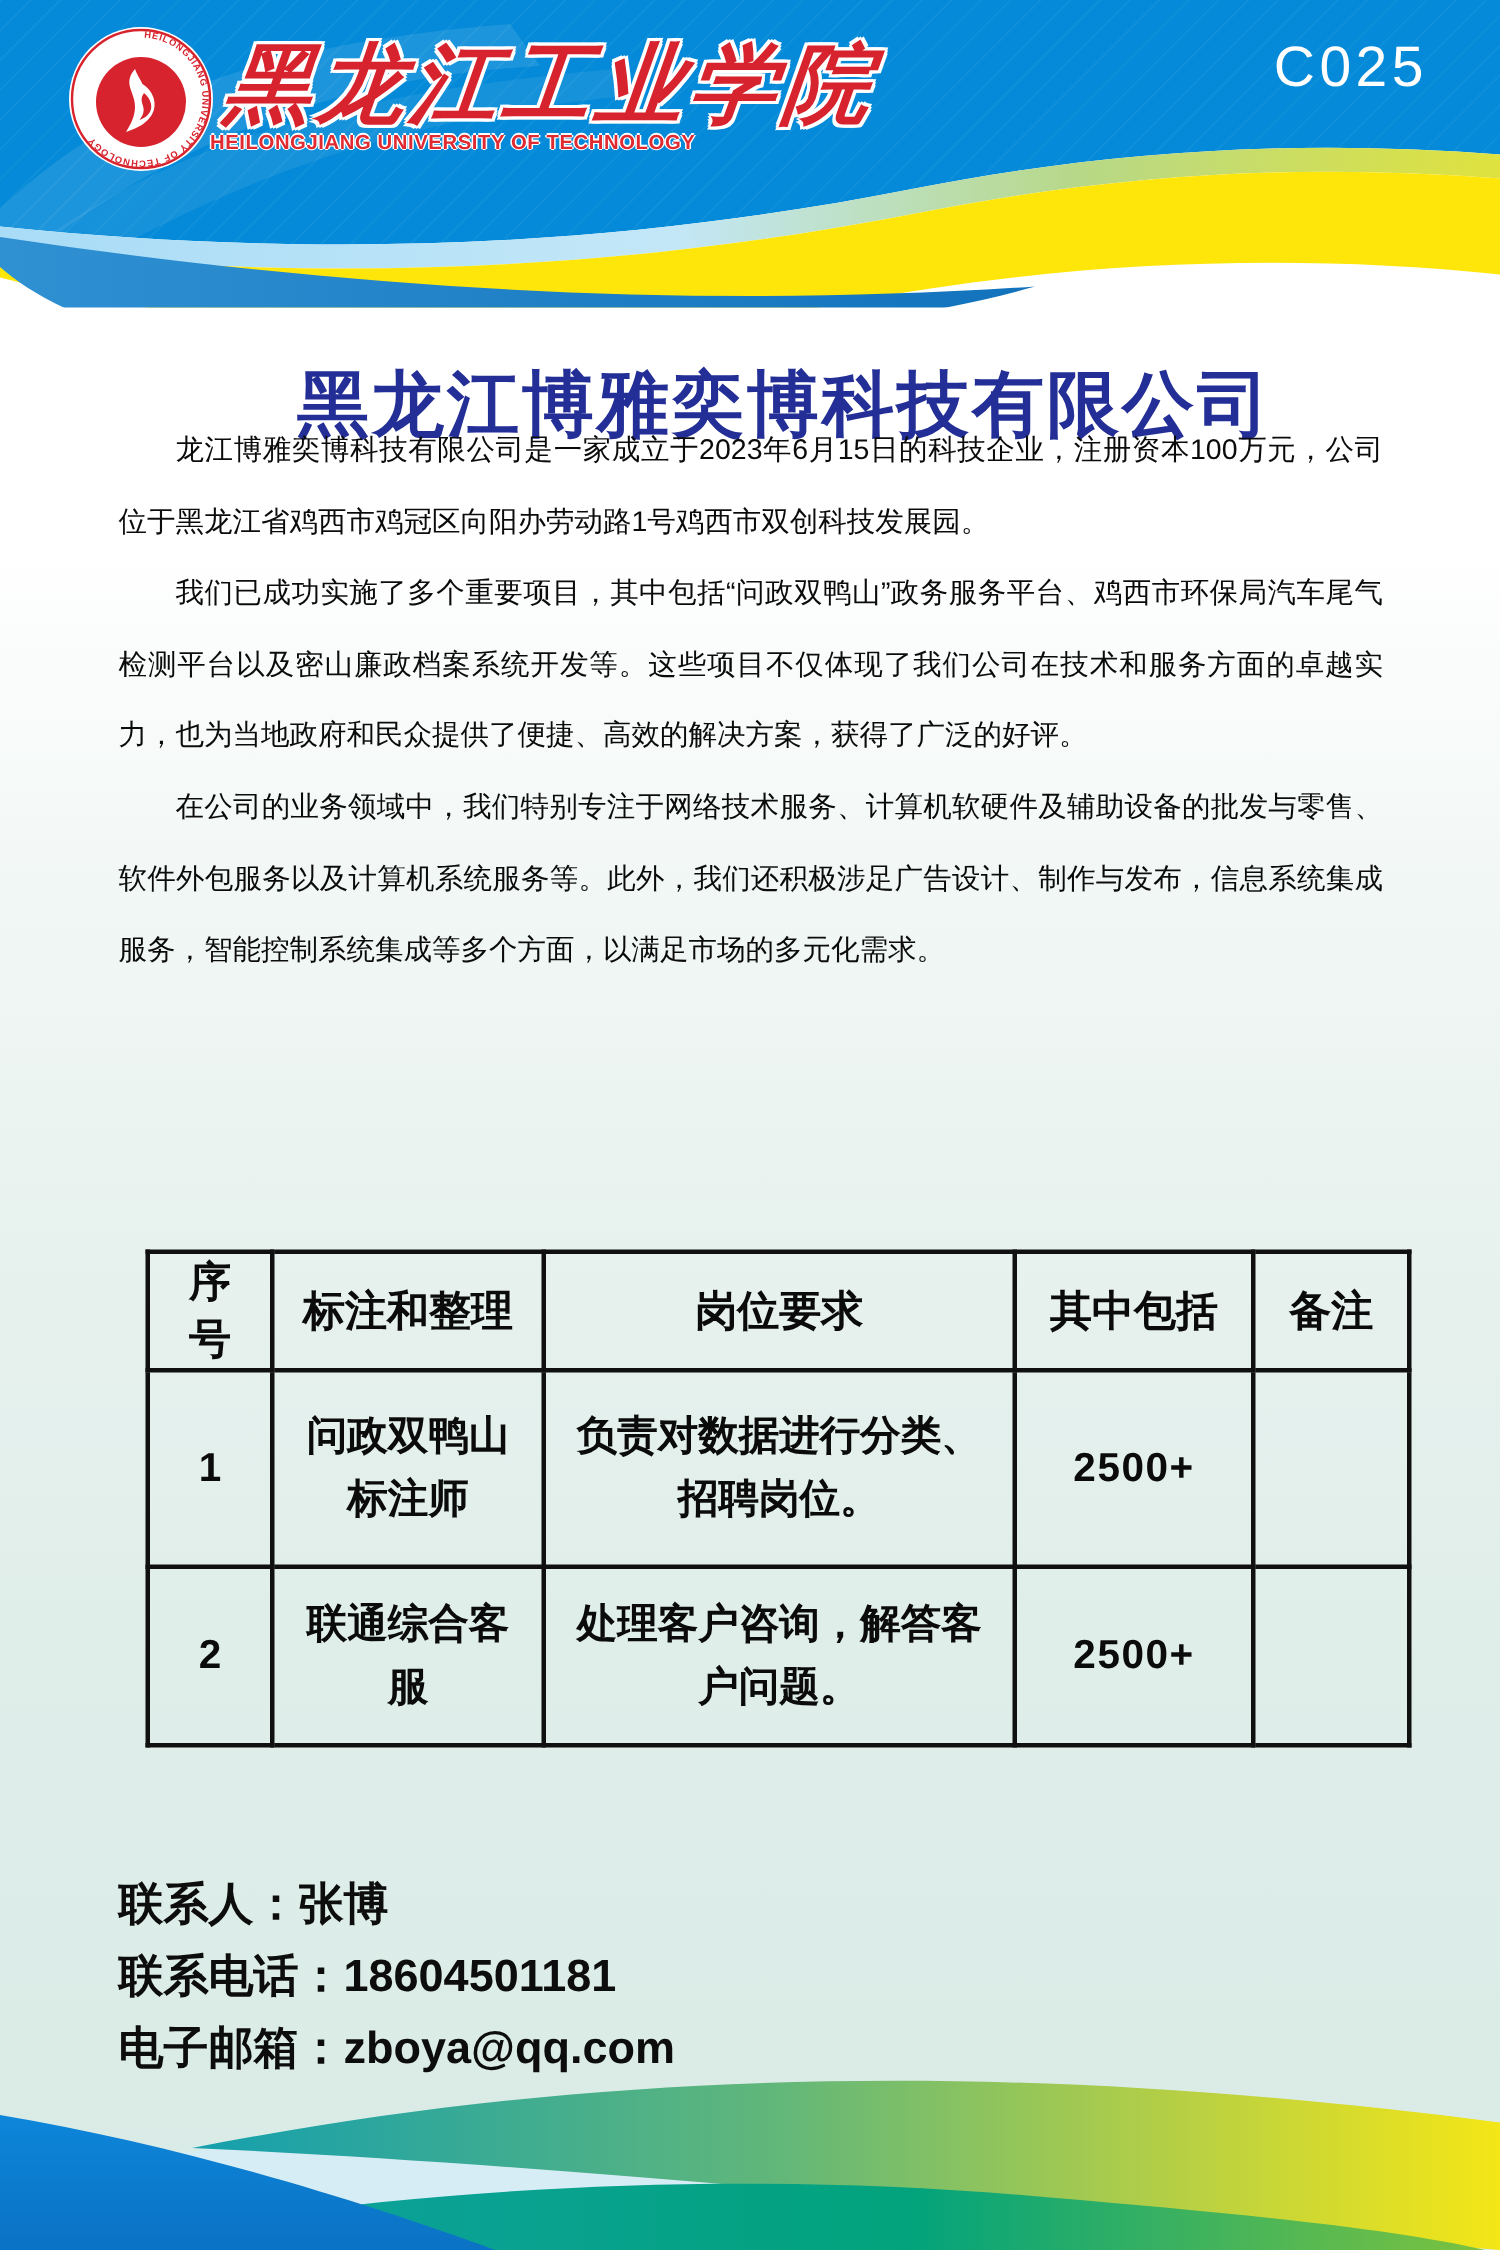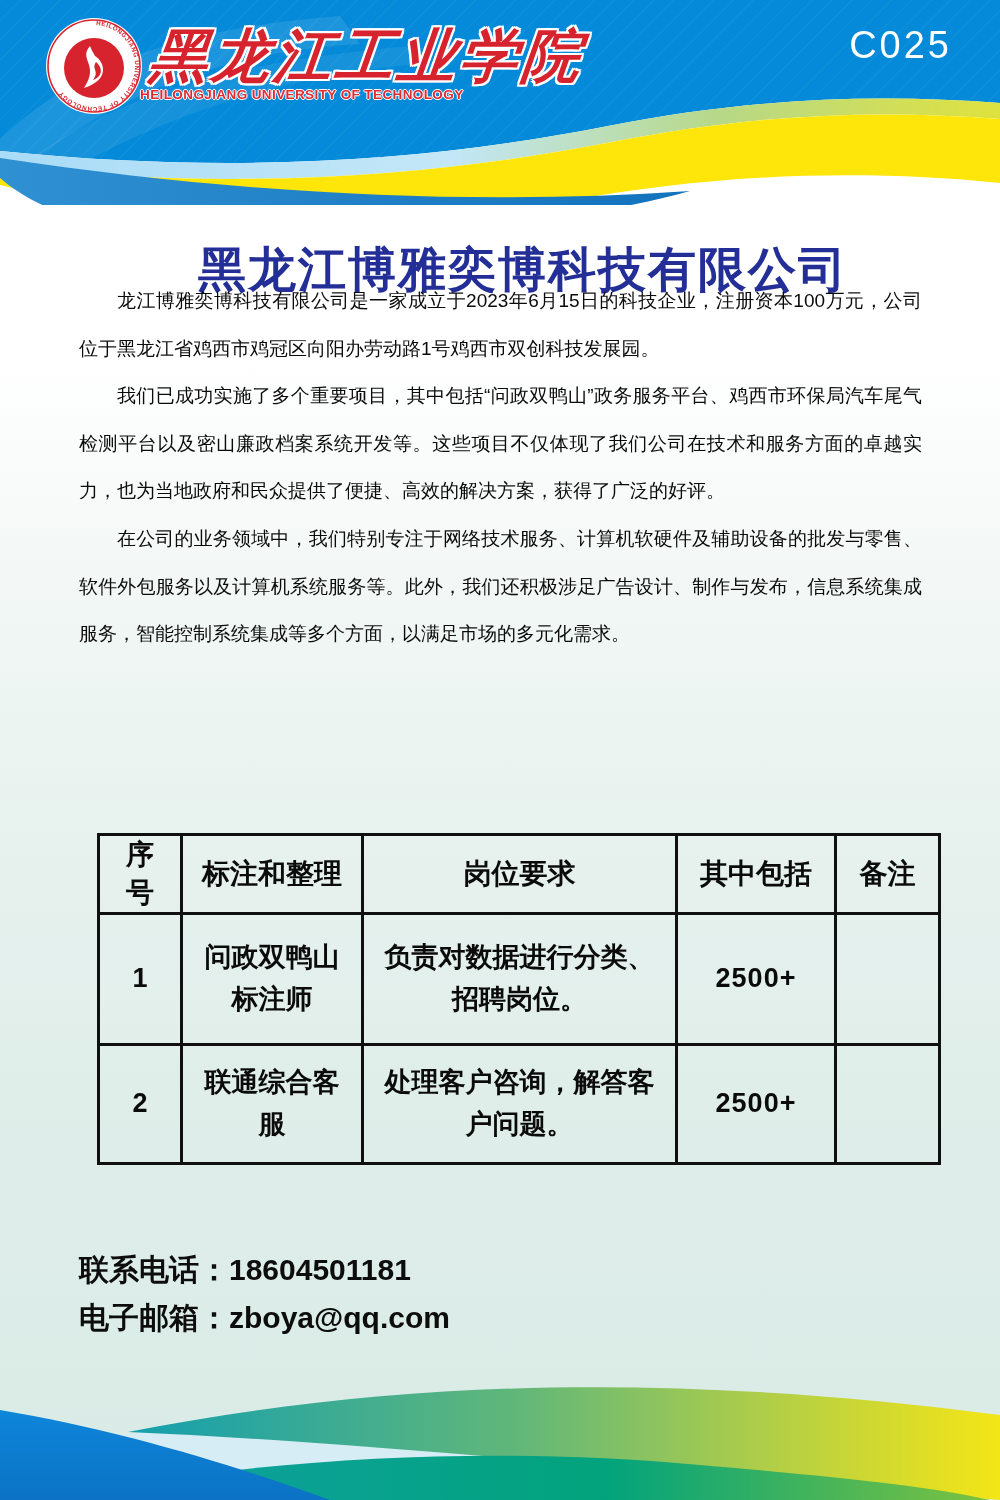--- a/index.html
+++ b/index.html
@@ -142,20 +142,21 @@
       <td>2</td>
       <td class="pre">联通综合客服</td>
       <td>处理客户咨询，解答客户问题。</td>
       <td class="salary">2500+</td>
       <td></td>
     </tr>
   </tbody>
     </table>
 
   <div class="contact">
+    <div><span>联系人：</span><span>张博</span></div>
     <div><span>联系电话：</span><span>18604501181</span></div>
     <div><span>电子邮箱：</span><span>zboya@qq.com</span></div>
   </div>
 
   <svg class="ftr-svg" width="1000" height="125" viewBox="0 0 1000 125" aria-hidden="true">
     <defs>
       <linearGradient id="fgrad" x1="0" y1="0" x2="1" y2="0">
         <stop offset="0" stop-color="#149fae"></stop>
           <stop offset="0.45" stop-color="#62b779"></stop>
         <stop offset="0.75" stop-color="#b5cf45"></stop>

